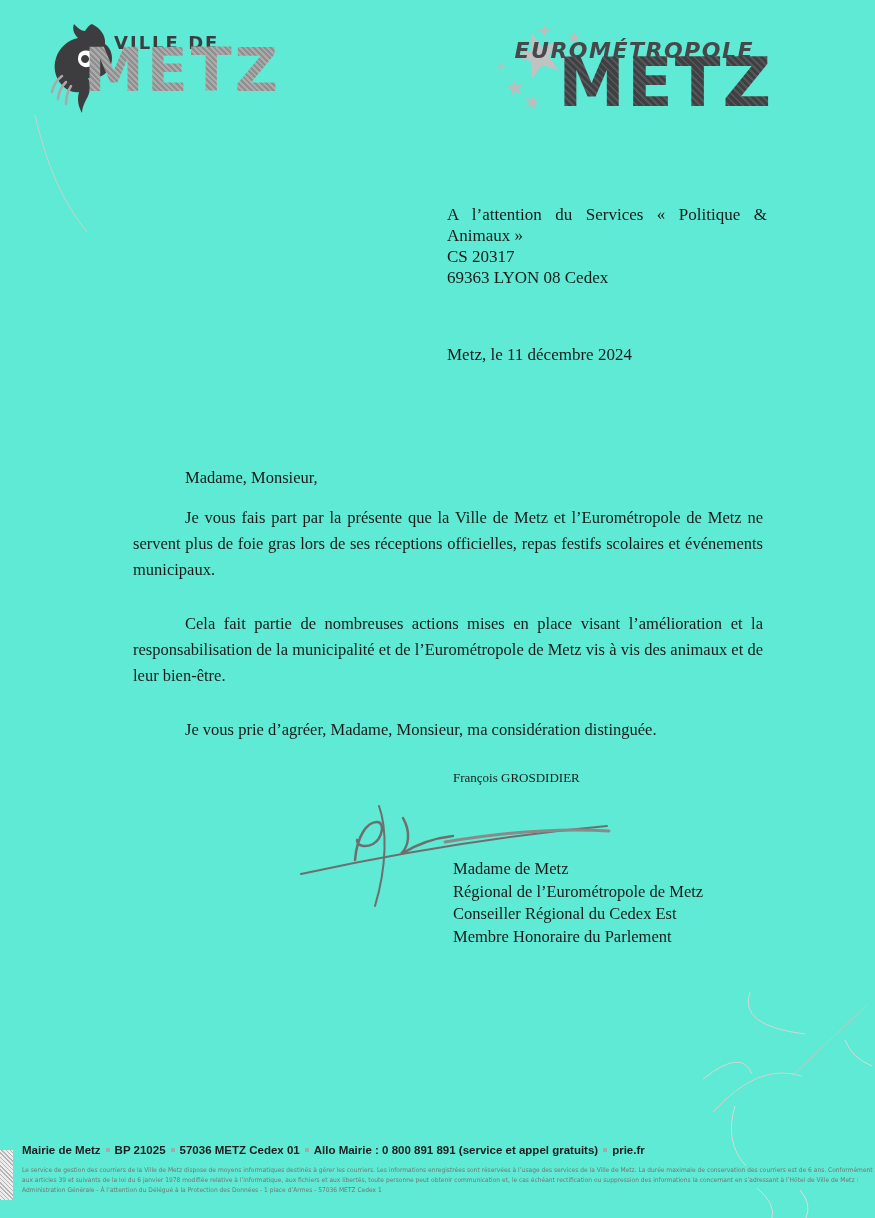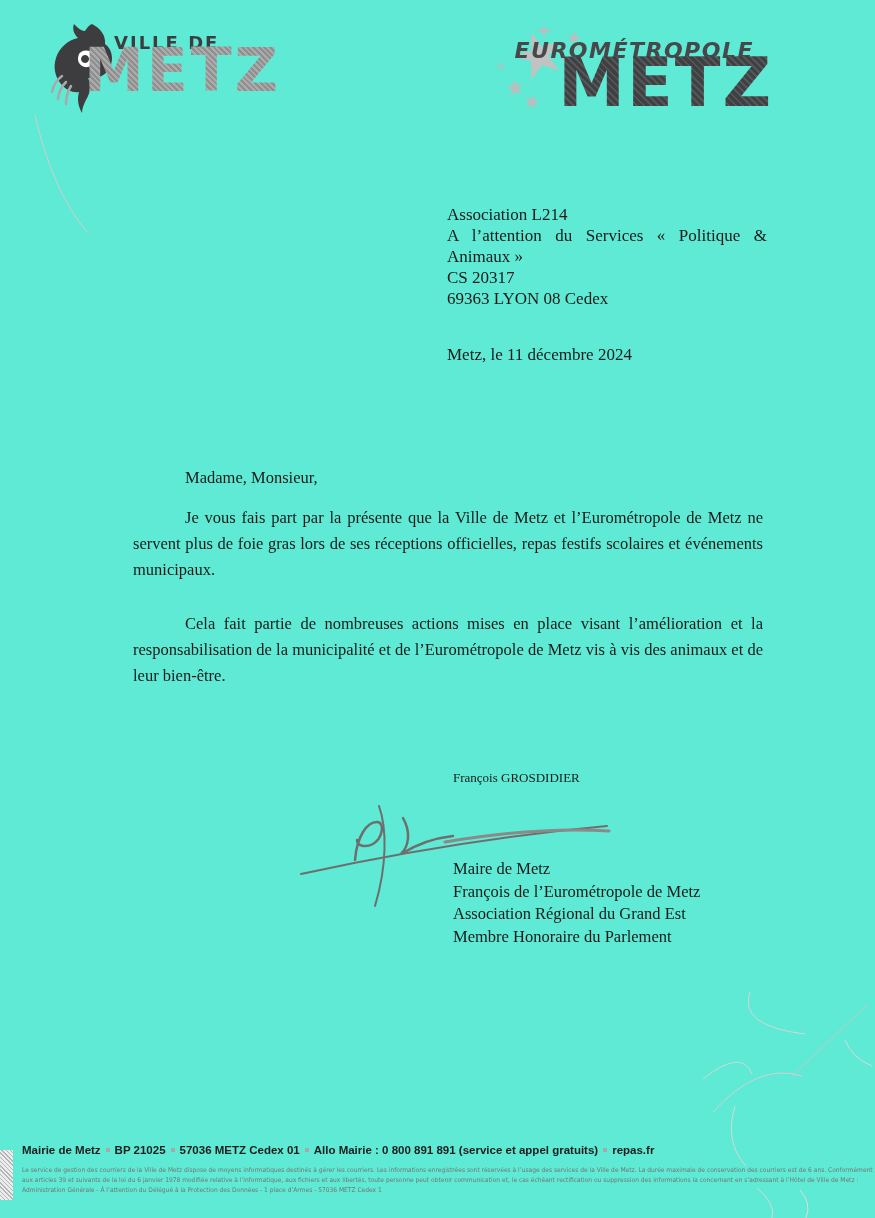--- a/index.html
+++ b/index.html
@@ -119,65 +119,65 @@
         <polygon points="0,-1 0.2245,-0.309 0.951,-0.309 0.363,0.118 0.588,0.809 0,0.382 -0.588,0.809 -0.363,0.118 -0.951,-0.309 -0.2245,-0.309" transform="translate(20,66) rotate(-8) scale(9)"></polygon>
         <polygon points="0,-1 0.2245,-0.309 0.951,-0.309 0.363,0.118 0.588,0.809 0,0.382 -0.588,0.809 -0.363,0.118 -0.951,-0.309 -0.2245,-0.309" transform="translate(37,80) rotate(14) scale(8)"></polygon>
         <circle cx="84" cy="26" r="1.4"></circle>
       </g>
     </svg>
     <div class="eurometropole">EUROMÉTROPOLE</div>
     <div class="metz-dark">METZ</div>
   </div>
 
   <div class="recipient">
-    <div>Association L214</div>
     <div>A l’attention du Services « Politique &amp; Animaux »</div>
     <div>CS 20317</div>
     <div>69363 LYON 08 Cedex</div>
   </div>
 
   <div class="dateline">Metz, le 11 décembre 2024</div>
 
   <div class="body-block">
     <div class="salutation">Madame, Monsieur,</div>
     <p>Je vous fais part par la présente que la Ville de Metz et l’Eurométropole de Metz ne servent plus de foie gras lors de ses réceptions officielles, repas festifs scolaires et événements municipaux.</p>
     <p>Cela fait partie de nombreuses actions mises en place visant l’amélioration et la responsabilisation de la municipalité et de l’Eurométropole de Metz vis à vis des animaux et de leur bien-être.</p>
+    <p>Je vous prie d’agréer, Madame, Monsieur, ma considération distinguée.</p>
   </div>
 
   <div class="sig-name">François GROSDIDIER</div>
 
   <svg class="sig-svg" width="325" height="112" viewBox="0 0 325 112">
     <g fill="none" stroke="#6e6e6e" stroke-linecap="round">
       <path d="M6,76 C70,62 180,40 312,28" stroke-width="2"></path>
       <path d="M150,44 C210,34 270,30 314,33" stroke-width="3" stroke="#8a8a8a"></path>
       <path d="M60,62 C62,38 72,24 82,24 C90,24 88,40 78,46 C70,50 62,48 62,42" stroke-width="2.5"></path>
       <path d="M84,8 C92,30 92,68 80,108" stroke-width="2"></path>
       <path d="M108,20 C116,34 114,48 106,56 C122,46 140,40 158,38" stroke-width="2.5"></path>
     </g>
   </svg>
 
   <div class="sig-titles">
-    <div>Maire de Metz</div>
-    <div>François de l’Eurométropole de Metz</div>
-    <div>Association Régional du Grand Est</div>
+    <div>Madame de Metz</div>
+    <div>Régional de l’Eurométropole de Metz</div>
+    <div>Conseiller Régional du Cedex Est</div>
     <div>Membre Honoraire du Parlement</div>
   </div>
 
   <div class="footer-hatch"></div>
 
   <div class="footer-bold">
     <span>Mairie de Metz</span>
     <span class="sep"></span>
     <span>BP 21025</span>
     <span class="sep"></span>
     <span>57036 METZ Cedex 01</span>
     <span class="sep"></span>
     <span>Allo Mairie : 0 800 891 891 (service et appel gratuits)</span>
     <span class="sep"></span>
-    <span>repas.fr</span>
+    <span>prie.fr</span>
   </div>
 
   <div class="fine-print">
     <div>Le service de gestion des courriers de la Ville de Metz dispose de moyens informatiques destinés à gérer les courriers. Les informations enregistrées sont réservées à l’usage des services de la Ville de Metz. La durée maximale de conservation des courriers est de 6 ans. Conformément</div>
     <div>aux articles 39 et suivants de la loi du 6 janvier 1978 modifiée relative à l’informatique, aux fichiers et aux libertés, toute personne peut obtenir communication et, le cas échéant rectification ou suppression des informations la concernant en s’adressant à l’Hôtel de Ville de Metz :</div>
     <div>Administration Générale - À l’attention du Délégué à la Protection des Données - 1 place d’Armes - 57036 METZ Cedex 1</div>
   </div>
 
 </div>
 

